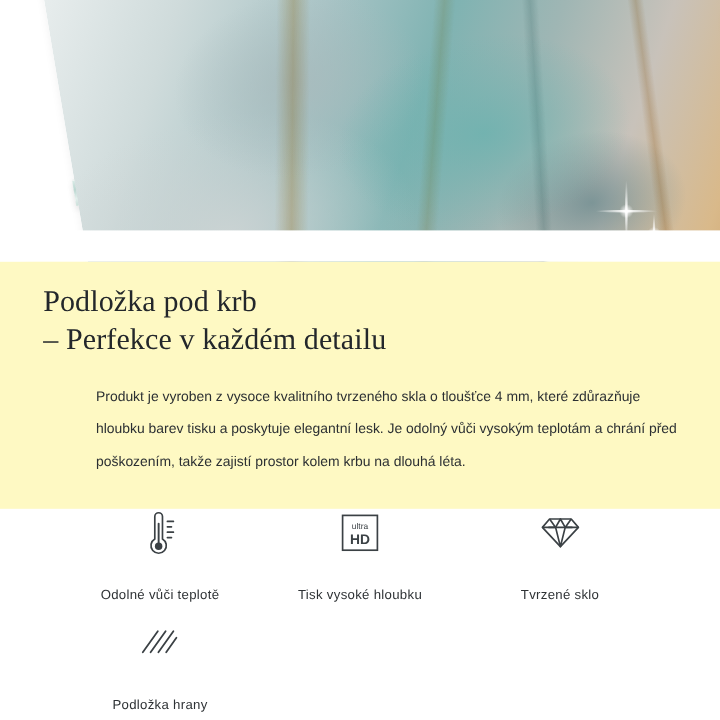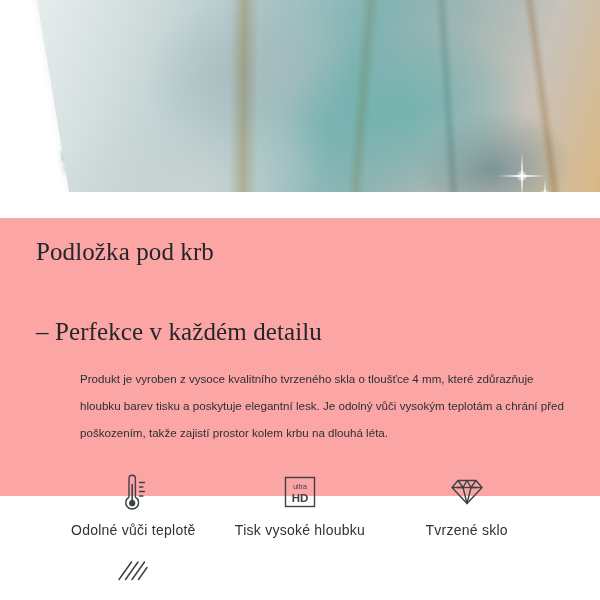--- a/index.html
+++ b/index.html
@@ -7,22 +7,22 @@
     width: 600px;
     height: 600px;
     background: #ffffff;
     font-family: "Liberation Sans", sans-serif;
     overflow: hidden;
   }
 
   .page {
     position: relative;
     width: 600px;
-    height: 496px;
-    background: #fca5a5;
+    height: 424px;
+    background: #fef9c3;
   }
 
   
   .hero {
     position: relative;
     width: 600px;
     height: 218px;
     overflow: hidden;
     background: #ffffff;
   }
@@ -116,21 +116,21 @@
   }
 
   .headline {
     font-family: "Liberation Serif", serif;
     font-size: 25px;
     line-height: 32px;
     color: #23272b;
     font-weight: 400;
     letter-spacing: .1px;
   }
-  .headline .line2 { display: block; margin-top: 48px; }
+  .headline .line2 { display: block; }
 
   .body-copy {
     margin-top: 17px;
     font-size: 11.6px;
     line-height: 27px;
     color: #2c3033;
     max-width: 536px;
     margin-left: 44px;
   }
 
@@ -149,22 +149,22 @@
     text-align: center;
   }
   .feature-icon {
     height: 46px;
     width: 56px;
     display: flex;
     align-items: flex-start;
     justify-content: center;
   }
   .feature-label {
-    margin-top: 4px;
-    font-size: 14px;
+    margin-top: 20px;
+    font-size: 11px;
     letter-spacing: .25px;
     color: #2e3235;
   }
 
   svg { display: block; }
 </style>
 </head>
 <body>
 
 <div class="page">

